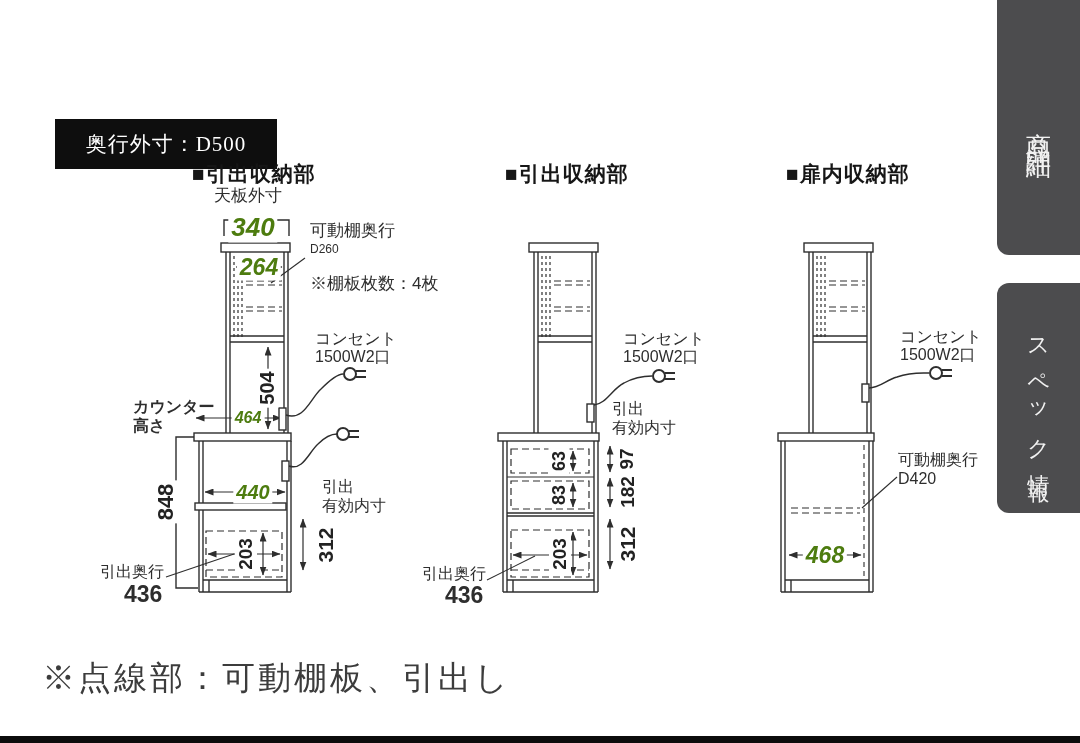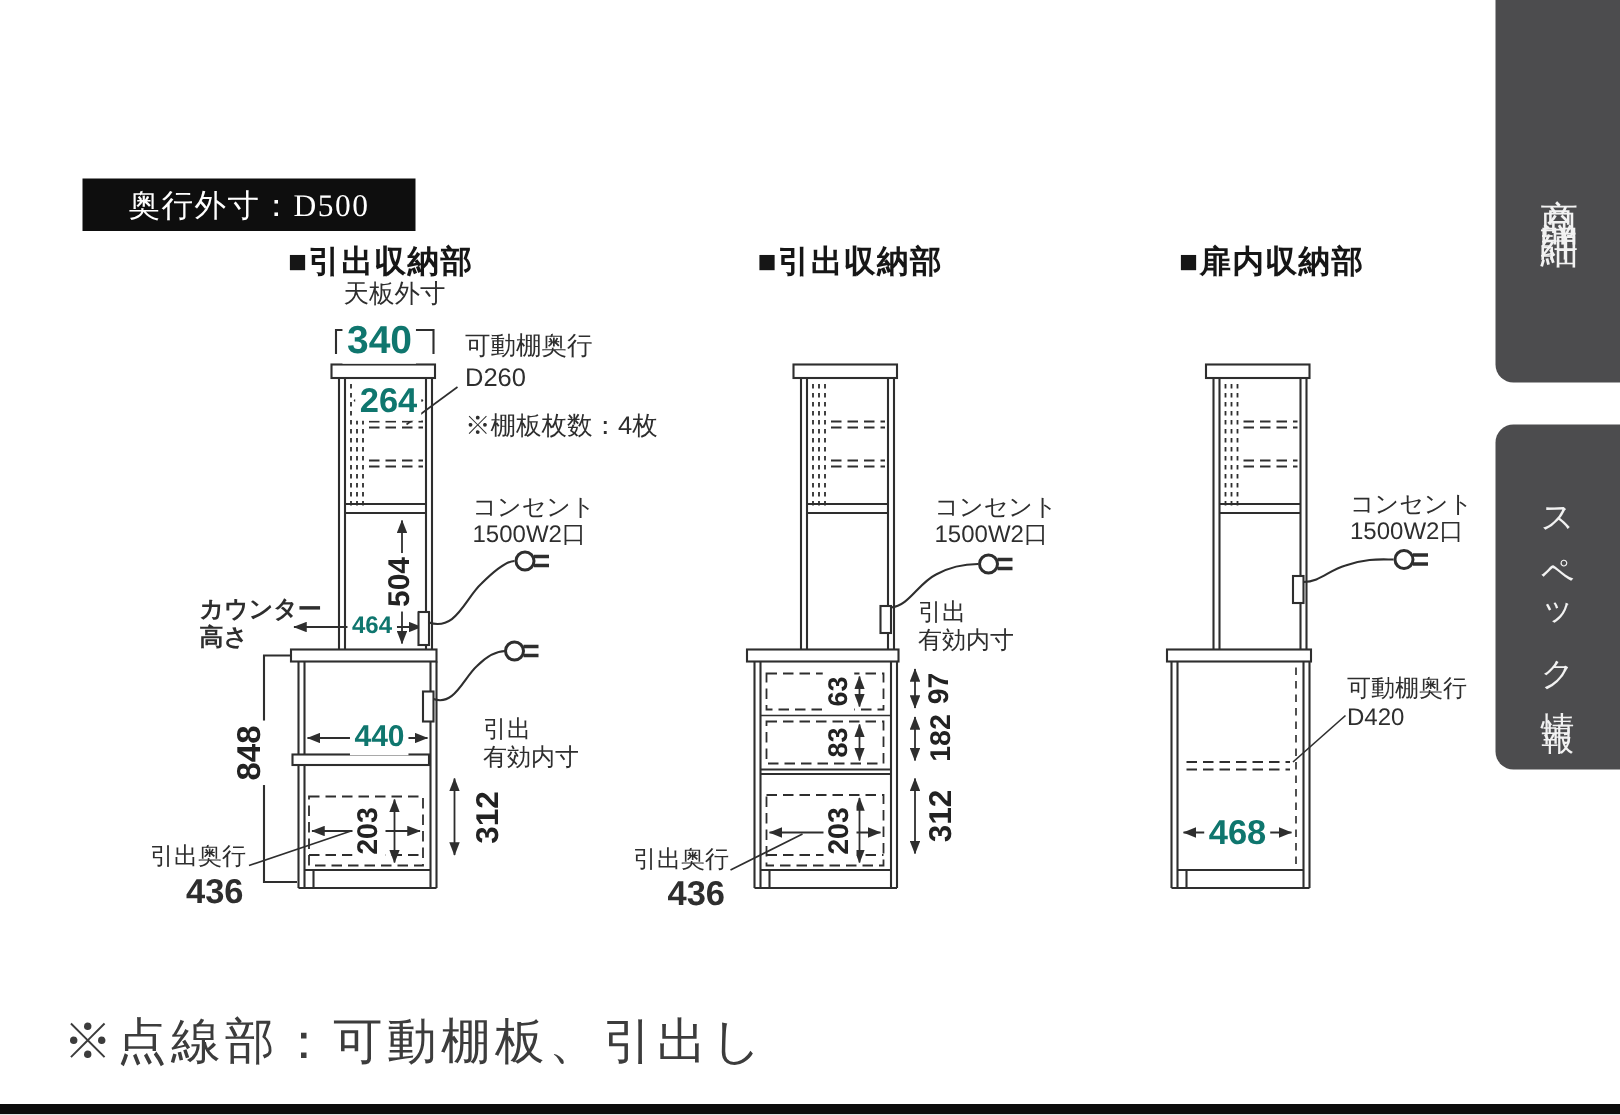--- a/index.html
+++ b/index.html
@@ -1,31 +1,31 @@
 <!DOCTYPE html>
 <html><head>
 <meta charset="utf-8">
 <style>
   html,body{margin:0;padding:0;background:#fff;}
   #stage{position:relative;width:1080px;height:743px;background:#fff;overflow:hidden;
          font-family:"Liberation Sans",sans-serif;color:#2b2b2b;}
   svg{position:absolute;left:0;top:0;}
   .lbl{position:absolute;line-height:1.2;white-space:nowrap;color:#2e2e2e;}
   .dim{position:absolute;transform:translate(-50%,-50%);background:#fff;padding:0 3px;
-       font-weight:600;white-space:nowrap;color:#0f766e;}
+       font-weight:600;white-space:nowrap;color:#4d7c0f;font-style:italic;}
   .vdim{position:absolute;transform:translate(-50%,-50%) rotate(-90deg);background:#fff;
         padding:0 3px;font-weight:600;white-space:nowrap;color:#222;}
   .heading{position:absolute;font-family:"Liberation Serif",serif;font-size:21px;font-weight:600;
            letter-spacing:1px;color:#161616;white-space:nowrap;}
   .page-title{position:absolute;left:40px;top:30px;font-size:45px;font-weight:800;
               letter-spacing:3px;color:#121212;}
-  .badge{position:absolute;left:55px;top:119px;width:222px;height:35px;background:#0e0e0e;
+  .badge{position:absolute;left:55px;top:119px;width:222px;height:50px;background:#0e0e0e;
          color:#fff;font-family:"Liberation Serif",serif;font-size:21px;letter-spacing:1px;
          display:flex;align-items:center;justify-content:center;}
-  .note{position:absolute;left:42px;top:656px;font-size:33px;letter-spacing:3px;color:#3c3c3c;margin-top:16px;}
+  .note{position:absolute;left:42px;top:656px;font-size:33px;letter-spacing:3px;color:#3c3c3c;}
   .side-tab{position:absolute;left:997px;width:83px;background:#4c4c4e;color:#f2f2f2;
             display:flex;align-items:center;justify-content:center;
             font-family:"Liberation Serif",serif;writing-mode:vertical-rl;text-orientation:upright;
             letter-spacing:8px;cursor:pointer;}
   #tab1{top:0;height:255px;border-radius:0 0 0 12px;font-size:25px;}
   #tab2{top:283px;height:230px;border-radius:12px 0 0 12px;font-size:22px;}
   .bottom-bar{position:absolute;left:0;top:736px;width:1080px;height:7px;background:#0c0c0c;}
 </style>
 </head>
 <body>
@@ -221,33 +221,33 @@
       <line x1="897" y1="477" x2="862" y2="508" stroke-width="1.1"></line>
     </g>
   </svg>
 
   <div class="badge">奥行外寸：D500</div>
 
   <div class="heading" style="left:192px;top:160px">■引出収納部</div>
   <div class="heading" style="left:786px;top:160px">■扉内収納部</div>
   <div class="heading" style="left:505px;top:160px">■引出収納部</div>
 
-  <div class="lbl" style="left:229px;top:186px;font-size:17px">天板外寸</div>
+  <div class="lbl" style="left:214px;top:186px;font-size:17px">天板外寸</div>
   <div class="dim" style="left:253px;top:227px;font-size:26px">340</div>
   <div class="dim" style="left:259px;top:267px;font-size:23px">264</div>
   <div class="vdim" style="left:267px;top:388px;font-size:20px">504</div>
   <div class="dim" style="left:248px;top:418px;font-size:16px">464</div>
   <div class="vdim" style="left:166px;top:502px;font-size:22px">848</div>
   <div class="dim" style="left:253px;top:492px;font-size:20px">440</div>
   <div class="vdim" style="left:246px;top:554px;font-size:19px">203</div>
   <div class="vdim" style="left:326px;top:545px;font-size:21px">312</div>
   <div class="lbl" style="left:133px;top:397px;font-size:16px;font-weight:600">カウンター</div>
   <div class="lbl" style="left:133px;top:416px;font-size:16px;font-weight:600">高さ</div>
   <div class="lbl" style="left:310px;top:221px;font-size:17px">可動棚奥行</div>
-  <div class="lbl" style="left:310px;top:242px;font-size:17px">D260</div>
+  <div class="lbl" style="left:310px;top:242px;font-size:12px">D260</div>
   <div class="lbl" style="left:310px;top:274px;font-size:17px">※棚板枚数：4枚</div>
   <div class="lbl" style="left:315px;top:329px;font-size:16px">コンセント</div>
   <div class="lbl" style="left:315px;top:347px;font-size:16px">1500W2口</div>
   <div class="lbl" style="left:322px;top:477px;font-size:16px">引出</div>
   <div class="lbl" style="left:322px;top:496px;font-size:16px">有効内寸</div>
   <div class="lbl" style="left:100px;top:562px;font-size:16px">引出奥行</div>
   <div class="lbl" style="left:124px;top:581px;font-size:23px;font-weight:600">436</div>
 
   <div class="lbl" style="left:623px;top:329px;font-size:16px">コンセント</div>
   <div class="lbl" style="left:623px;top:347px;font-size:16px">1500W2口</div>

